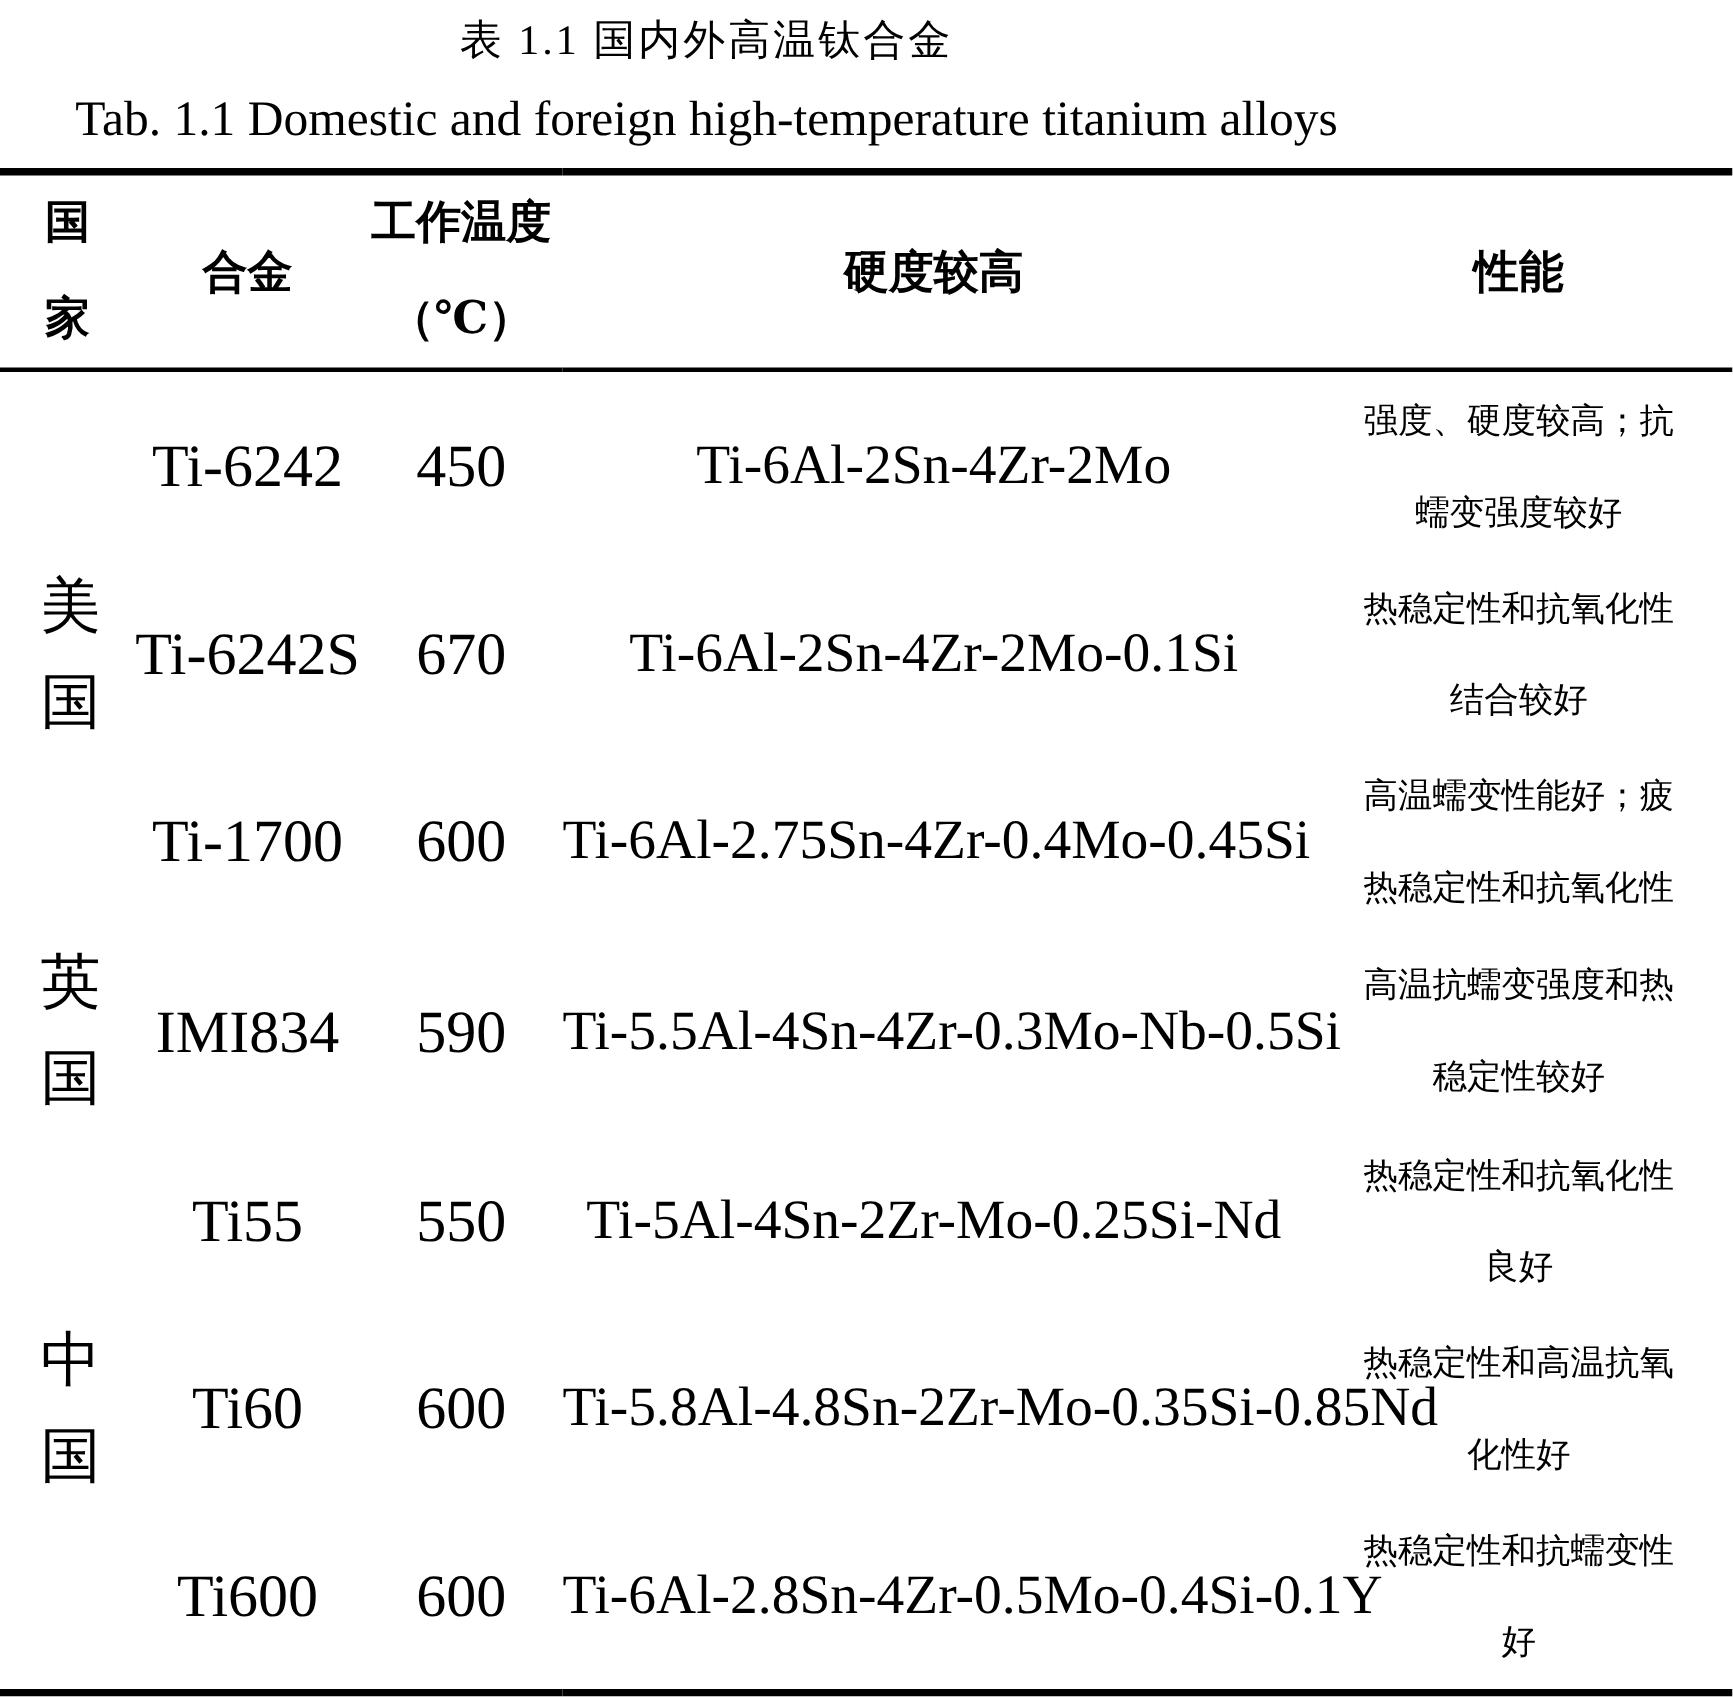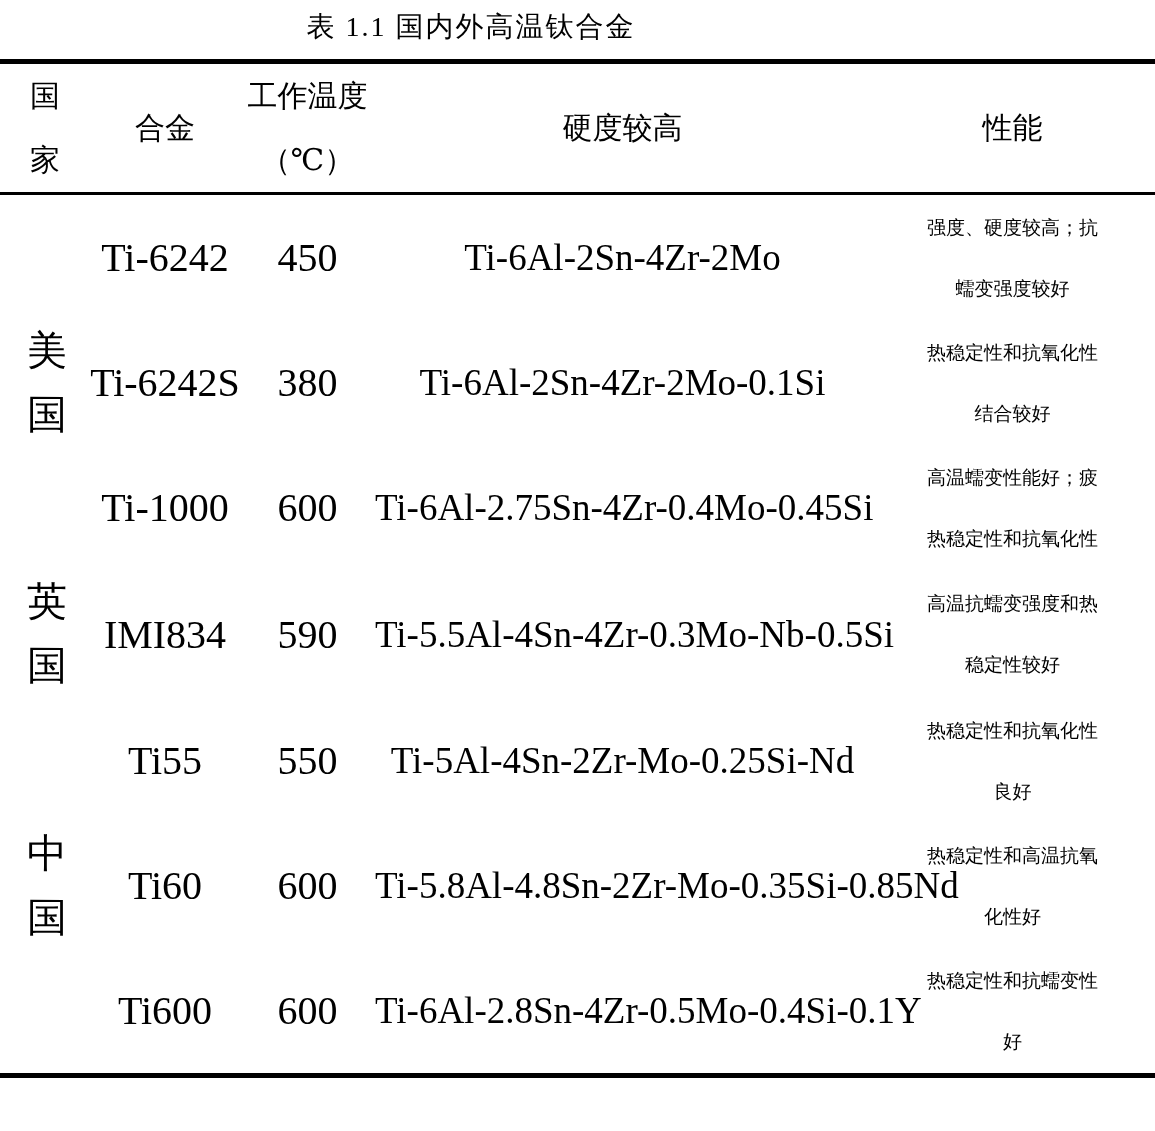--- a/index.html
+++ b/index.html
@@ -36,21 +36,21 @@
   }
   col.c-country { width: 90px; }
   col.c-alloy   { width: 150px; }
   col.c-temp    { width: 135px; }
   col.c-comp    { width: 495px; }
   col.c-perf    { width: 285px; }
 
   thead tr { border-bottom: 3px solid #000; }
   thead th {
     height: 124px;
-    font-weight: normal;
+    font-weight: bold;
     font-size: 30px;
     text-align: center;
     vertical-align: middle;
     padding: 0;
   }
 
   tbody td {
     height: 125px;
     font-size: 40px;
     text-align: center;
@@ -62,29 +62,30 @@
     display: inline-block;
     width: 36px;
     line-height: 64px;
     text-align: center;
     word-break: break-all;
   }
   .two-line div { line-height: 64px; }
 
   td.composition-cell { font-size: 37px; white-space: nowrap; }
 
-  td.performance-cell { font-size: 19px; }
+  td.performance-cell { font-size: 23px; }
   td.performance-cell div { line-height: 61px; white-space: nowrap; }
 </style>
 </head>
 <body>
 
 <div class="page">
 
   <div class="caption-zh">表 1.1 国内外高温钛合金</div>
+  <div class="caption-en">Tab. 1.1 Domestic and foreign high-temperature titanium alloys</div>
 
   <table class="alloy-table">
     <colgroup>
       <col class="c-country">
         <col class="c-alloy">
         <col class="c-temp">
         <col class="c-comp">
         <col class="c-perf">
     </colgroup>
     <thead>
@@ -110,29 +111,29 @@
         <td>Ti-6242</td>
         <td>450</td>
         <td class="composition-cell">Ti-6Al-2Sn-4Zr-2Mo</td>
         <td class="performance-cell">
           <div>强度、硬度较高；抗</div>
           <div>蠕变强度较好</div>
         </td>
       </tr>
       <tr>
         <td>Ti-6242S</td>
-        <td>380</td>
+        <td>670</td>
         <td class="composition-cell">Ti-6Al-2Sn-4Zr-2Mo-0.1Si</td>
         <td class="performance-cell">
           <div>热稳定性和抗氧化性</div>
           <div>结合较好</div>
         </td>
       </tr>
       <tr>
-        <td>Ti-1000</td>
+        <td>Ti-1700</td>
         <td>600</td>
         <td class="composition-cell">Ti-6Al-2.75Sn-4Zr-0.4Mo-0.45Si</td>
         <td class="performance-cell">
           <div>高温蠕变性能好；疲</div>
           <div>热稳定性和抗氧化性</div>
         </td>
       </tr>
 
       <tr>
         <td>

